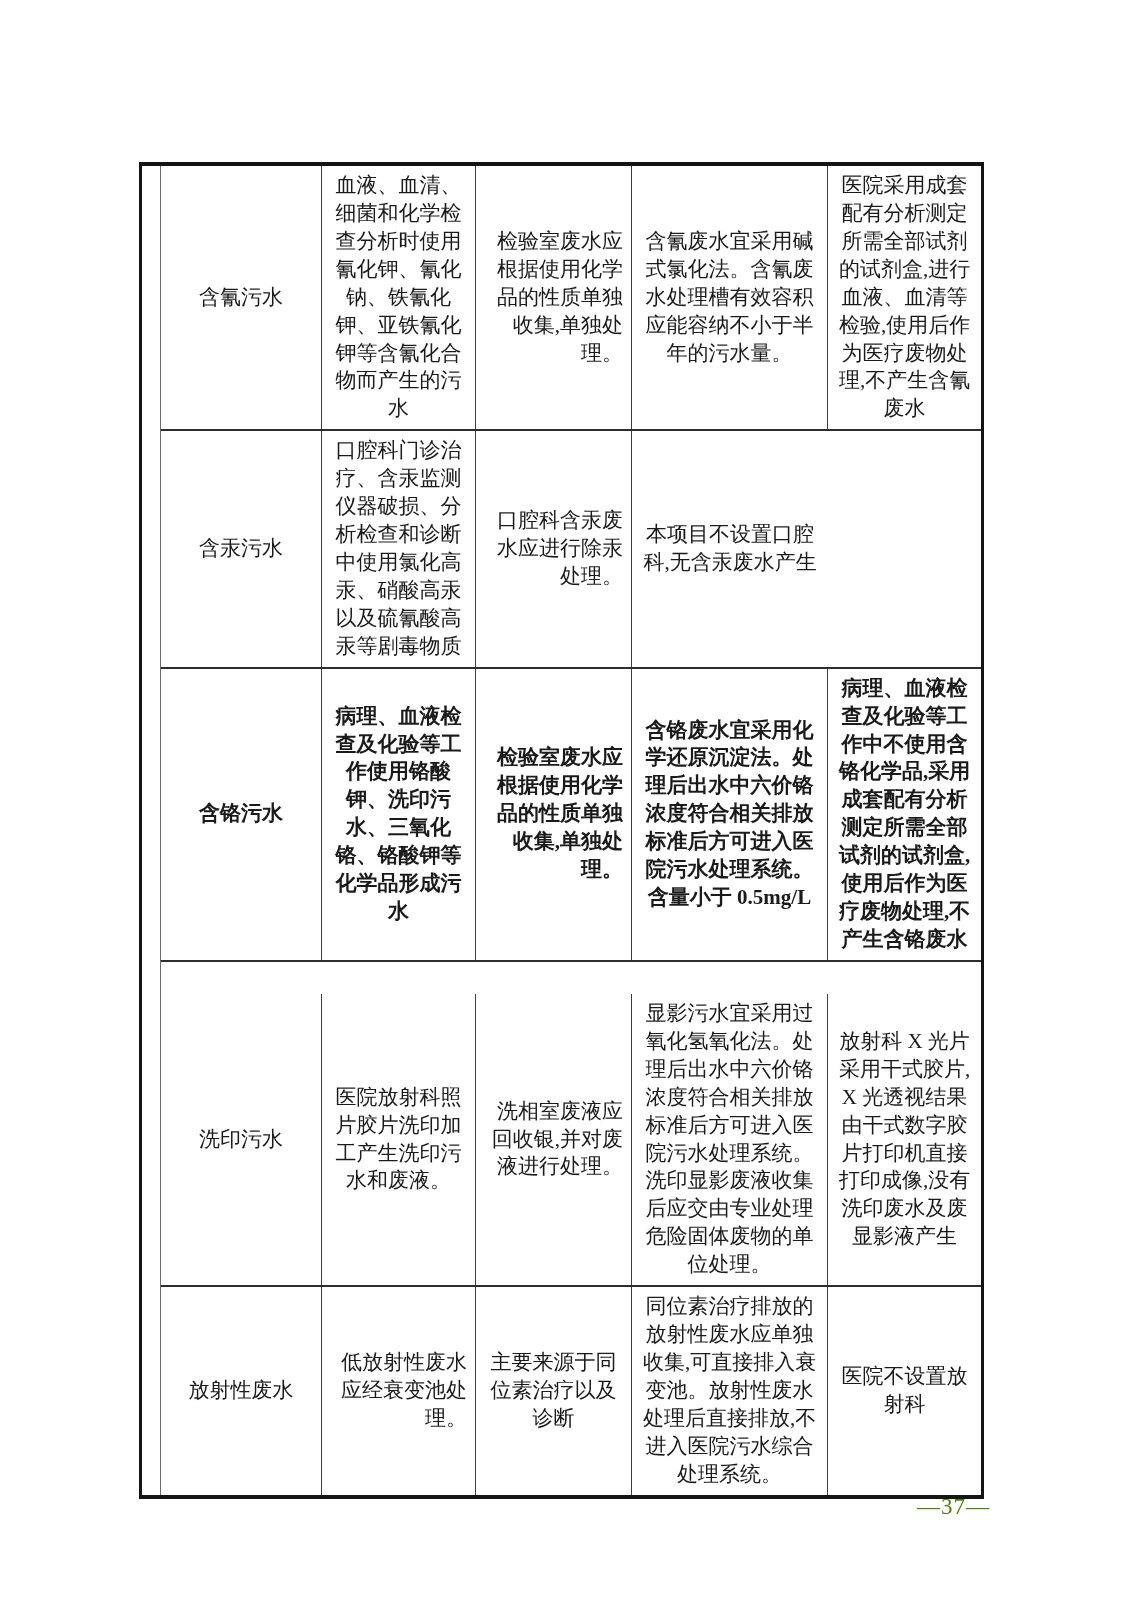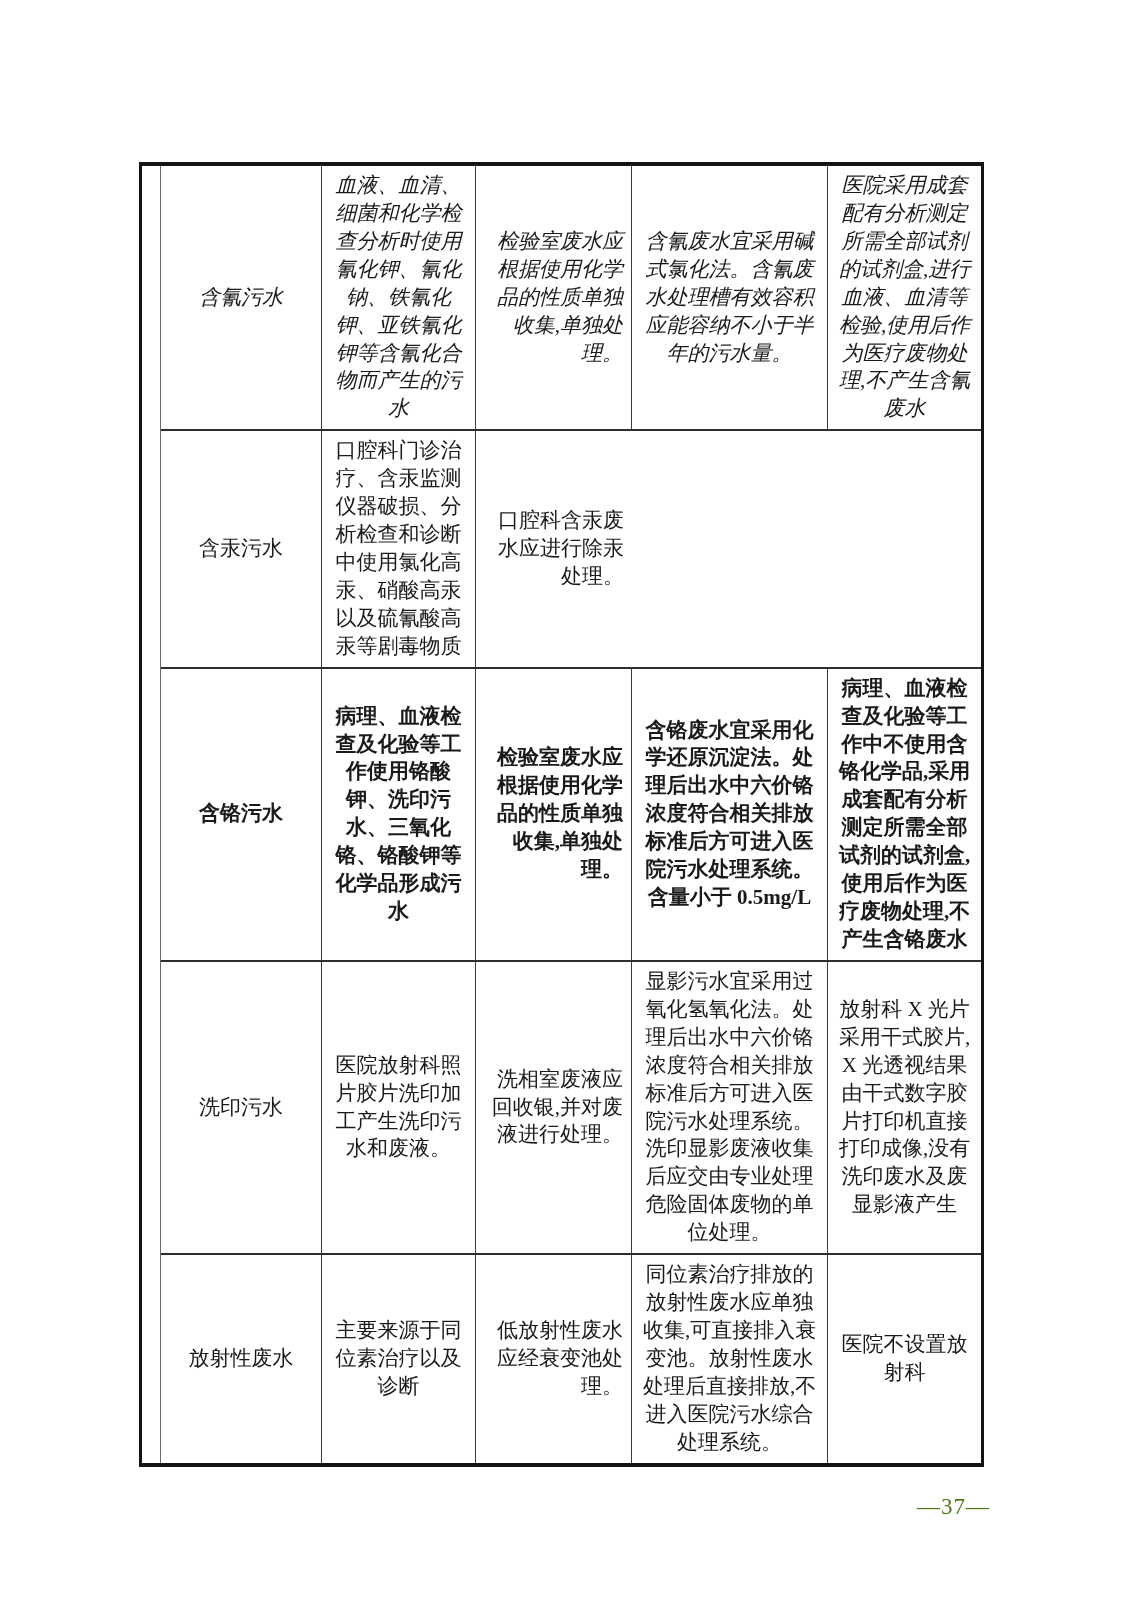--- a/index.html
+++ b/index.html
@@ -49,24 +49,24 @@
     align-items:center;
     justify-content:center;
     text-align:center;
     font-size:21px;
     line-height:1.33;
     padding:6px 6px;
     box-sizing:border-box;
     word-break:break-all;
   }
   .t-cell:last-child{border-right:none;}
-  .row-1 .t-cell{min-height:222px;font-style:italic;}
+  .row-1 .t-cell{min-height:222px;}
   .row-2 .t-cell{min-height:234px;}
   .row-3 .t-cell{min-height:248px;font-weight:bold;}
-  .row-4 .t-cell{min-height:258px;}
+  .row-4 .t-cell{min-height:258px;margin-top:32px;}
   .row-5 .t-cell{min-height:182px;}
   .cell-category{padding:24px 10px;}
   .cell-source{padding:6px 12px;}
   .cell-collection{padding:6px 8px;text-align:right;}
   .cell-treatment{padding:6px 5px;}
   .cell-project{padding:6px 9px;}
   .page-number{
     position:absolute;
     top:1494px;
     right:141px;
@@ -89,42 +89,43 @@
         <div class="t-cell cell-source">血液、血清、细菌和化学检查分析时使用氰化钾、氰化钠、铁氰化钾、亚铁氰化钾等含氰化合物而产生的污水</div>
         <div class="t-cell cell-collection">检验室废水应根据使用化学品的性质单独收集,单独处理。</div>
         <div class="t-cell cell-treatment">含氰废水宜采用碱式氯化法。含氰废水处理槽有效容积应能容纳不小于半年的污水量。</div>
         <div class="t-cell cell-project">医院采用成套配有分析测定所需全部试剂的试剂盒,进行血液、血清等检验,使用后作为医疗废物处理,不产生含氰废水</div>
       </div>
 
       <div class="t-row row-2">
         <div class="t-cell cell-category">含汞污水</div>
         <div class="t-cell cell-source">口腔科门诊治疗、含汞监测仪器破损、分析检查和诊断中使用氯化高汞、硝酸高汞以及硫氰酸高汞等剧毒物质</div>
         <div class="t-cell cell-collection">口腔科含汞废水应进行除汞处理。</div>
+        <div class="t-cell cell-project">本项目不设置口腔科,无含汞废水产生</div>
       </div>
 
       <div class="t-row row-3">
         <div class="t-cell cell-category">含铬污水</div>
         <div class="t-cell cell-source">病理、血液检查及化验等工作使用铬酸钾、洗印污水、三氧化铬、铬酸钾等化学品形成污水</div>
         <div class="t-cell cell-collection">检验室废水应根据使用化学品的性质单独收集,单独处理。</div>
         <div class="t-cell cell-treatment">含铬废水宜采用化学还原沉淀法。处理后出水中六价铬浓度符合相关排放标准后方可进入医院污水处理系统。含量小于 0.5mg/L</div>
         <div class="t-cell cell-project">病理、血液检查及化验等工作中不使用含铬化学品,采用成套配有分析测定所需全部试剂的试剂盒,使用后作为医疗废物处理,不产生含铬废水</div>
       </div>
 
       <div class="t-row row-4">
         <div class="t-cell cell-category">洗印污水</div>
         <div class="t-cell cell-source">医院放射科照片胶片洗印加工产生洗印污水和废液。</div>
         <div class="t-cell cell-collection">洗相室废液应回收银,并对废液进行处理。</div>
         <div class="t-cell cell-treatment">显影污水宜采用过氧化氢氧化法。处理后出水中六价铬浓度符合相关排放标准后方可进入医院污水处理系统。洗印显影废液收集后应交由专业处理危险固体废物的单位处理。</div>
         <div class="t-cell cell-project">放射科 X 光片采用干式胶片,X 光透视结果由干式数字胶片打印机直接打印成像,没有洗印废水及废显影液产生</div>
       </div>
 
       <div class="t-row row-5">
         <div class="t-cell cell-category">放射性废水</div>
+        <div class="t-cell cell-collection">低放射性废水应经衰变池处理。</div>
         <div class="t-cell cell-source">主要来源于同位素治疗以及诊断</div>
-        <div class="t-cell cell-collection">低放射性废水应经衰变池处理。</div>
         <div class="t-cell cell-treatment">同位素治疗排放的放射性废水应单独收集,可直接排入衰变池。放射性废水处理后直接排放,不进入医院污水综合处理系统。</div>
         <div class="t-cell cell-project">医院不设置放射科</div>
       </div>
 
     </div>
   </div>
 
   <div class="page-number">—37—</div>
 
 </div>

